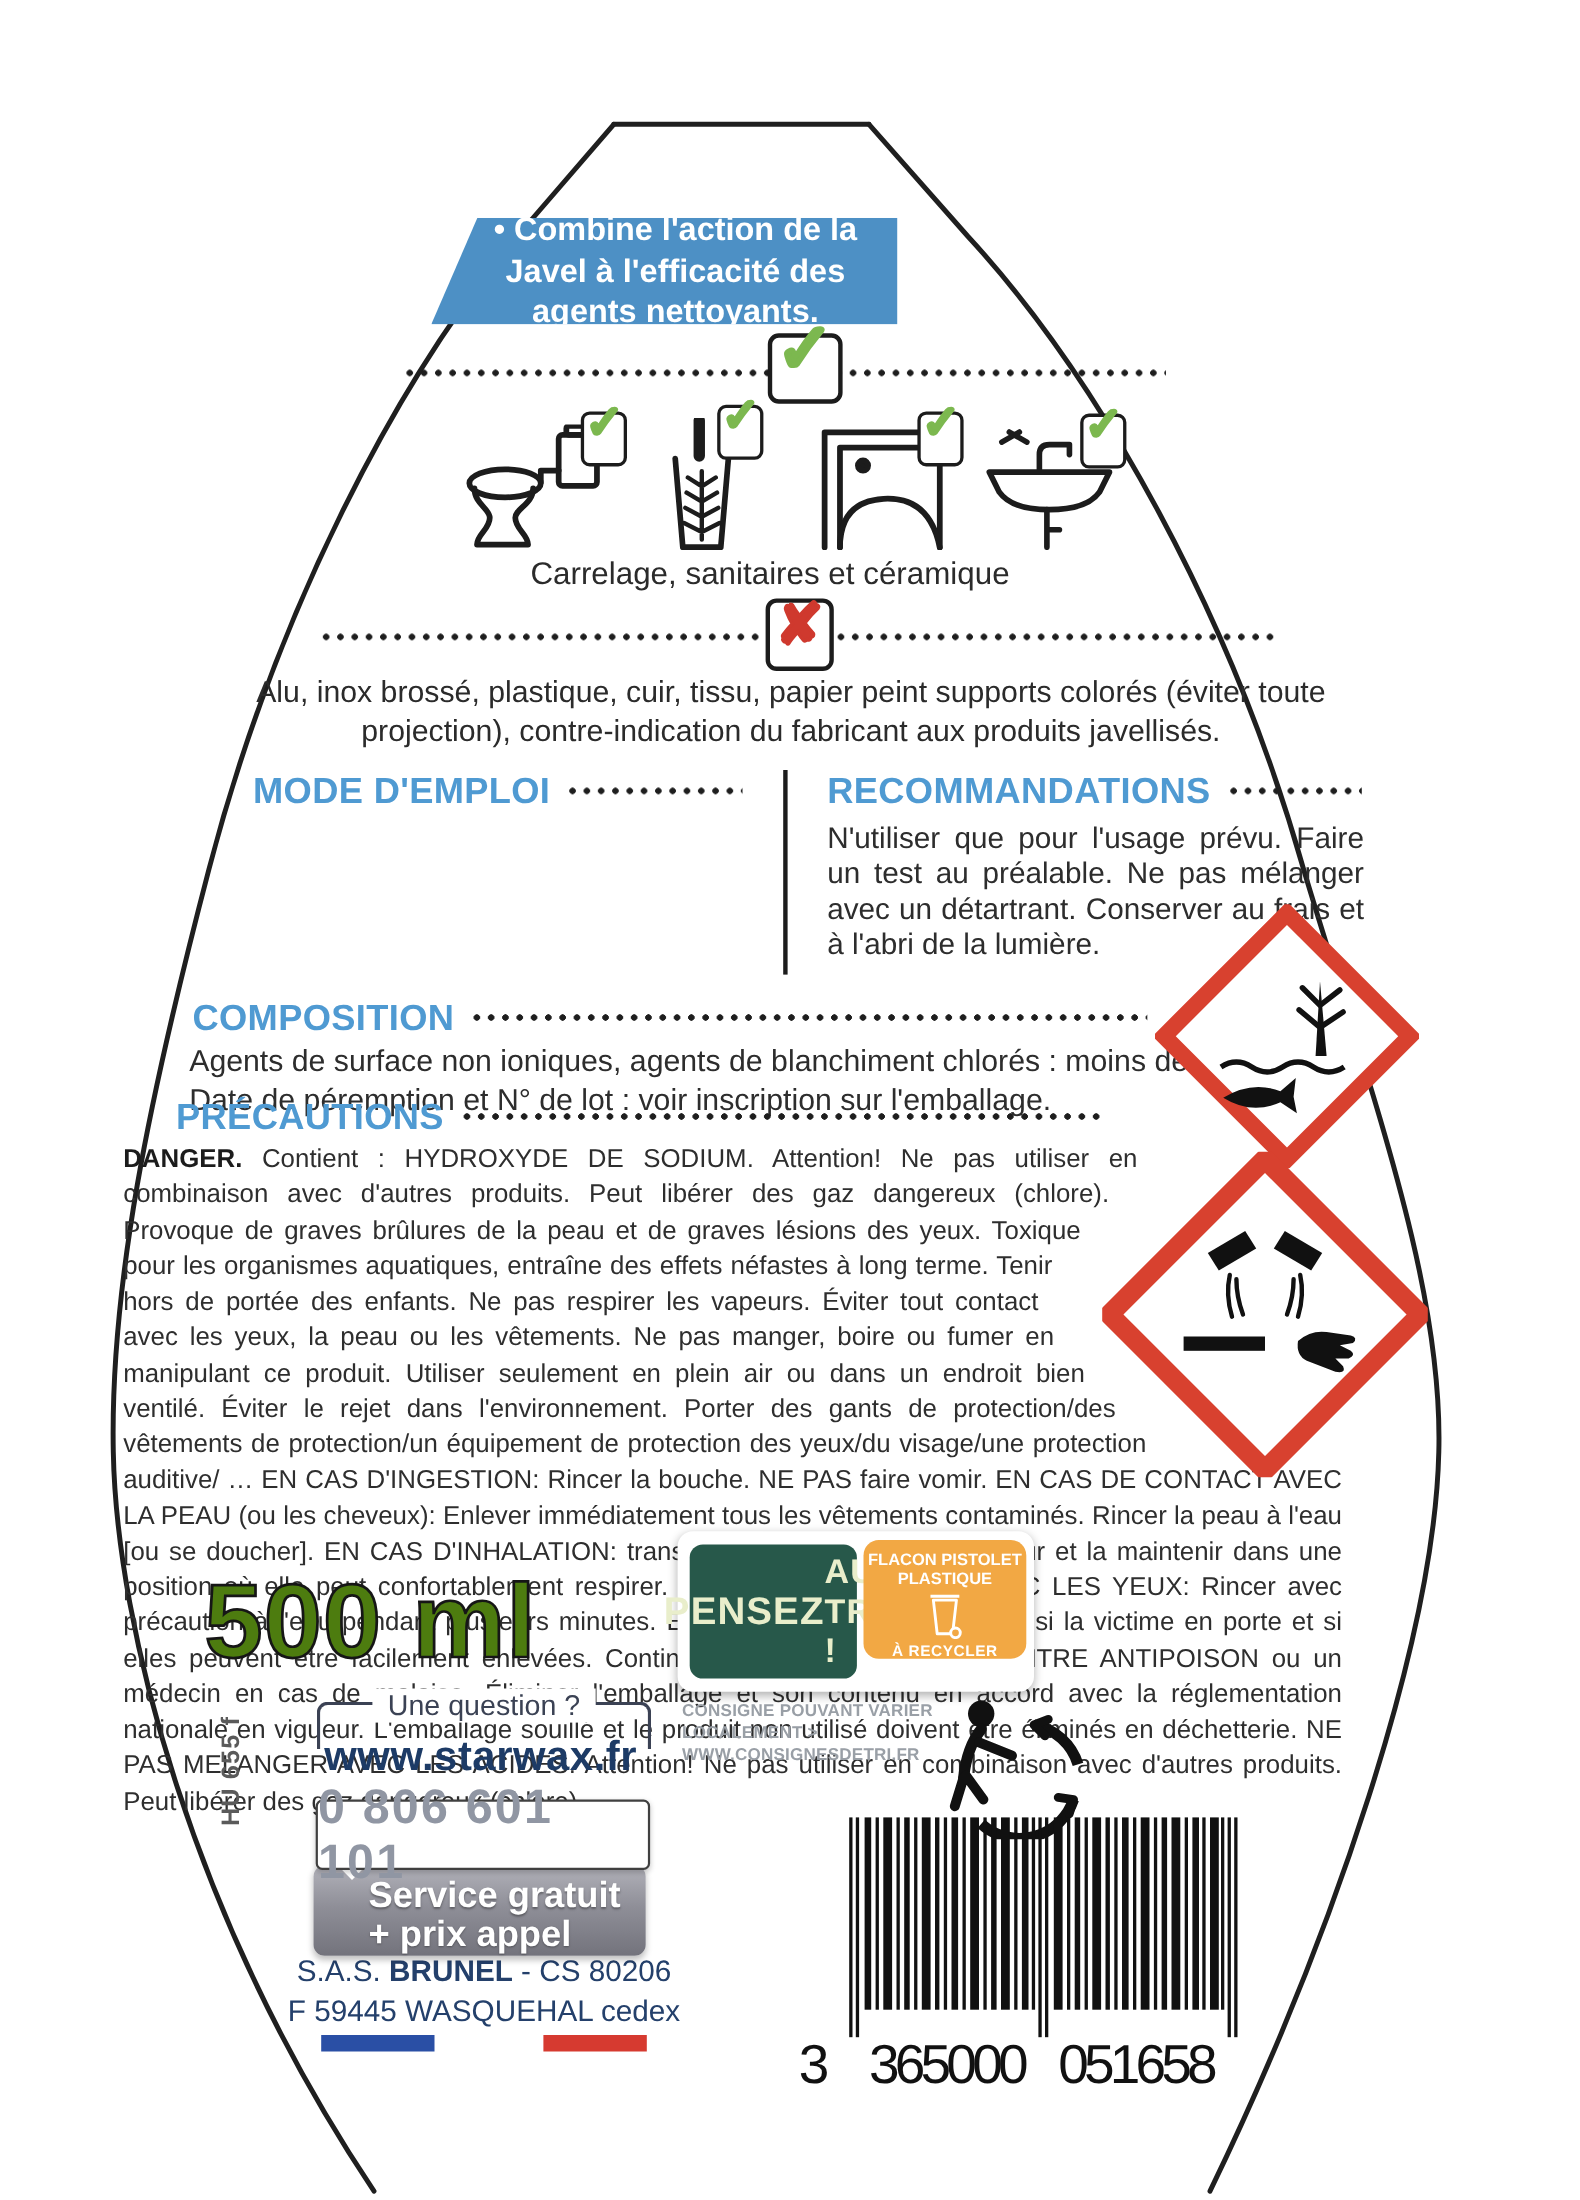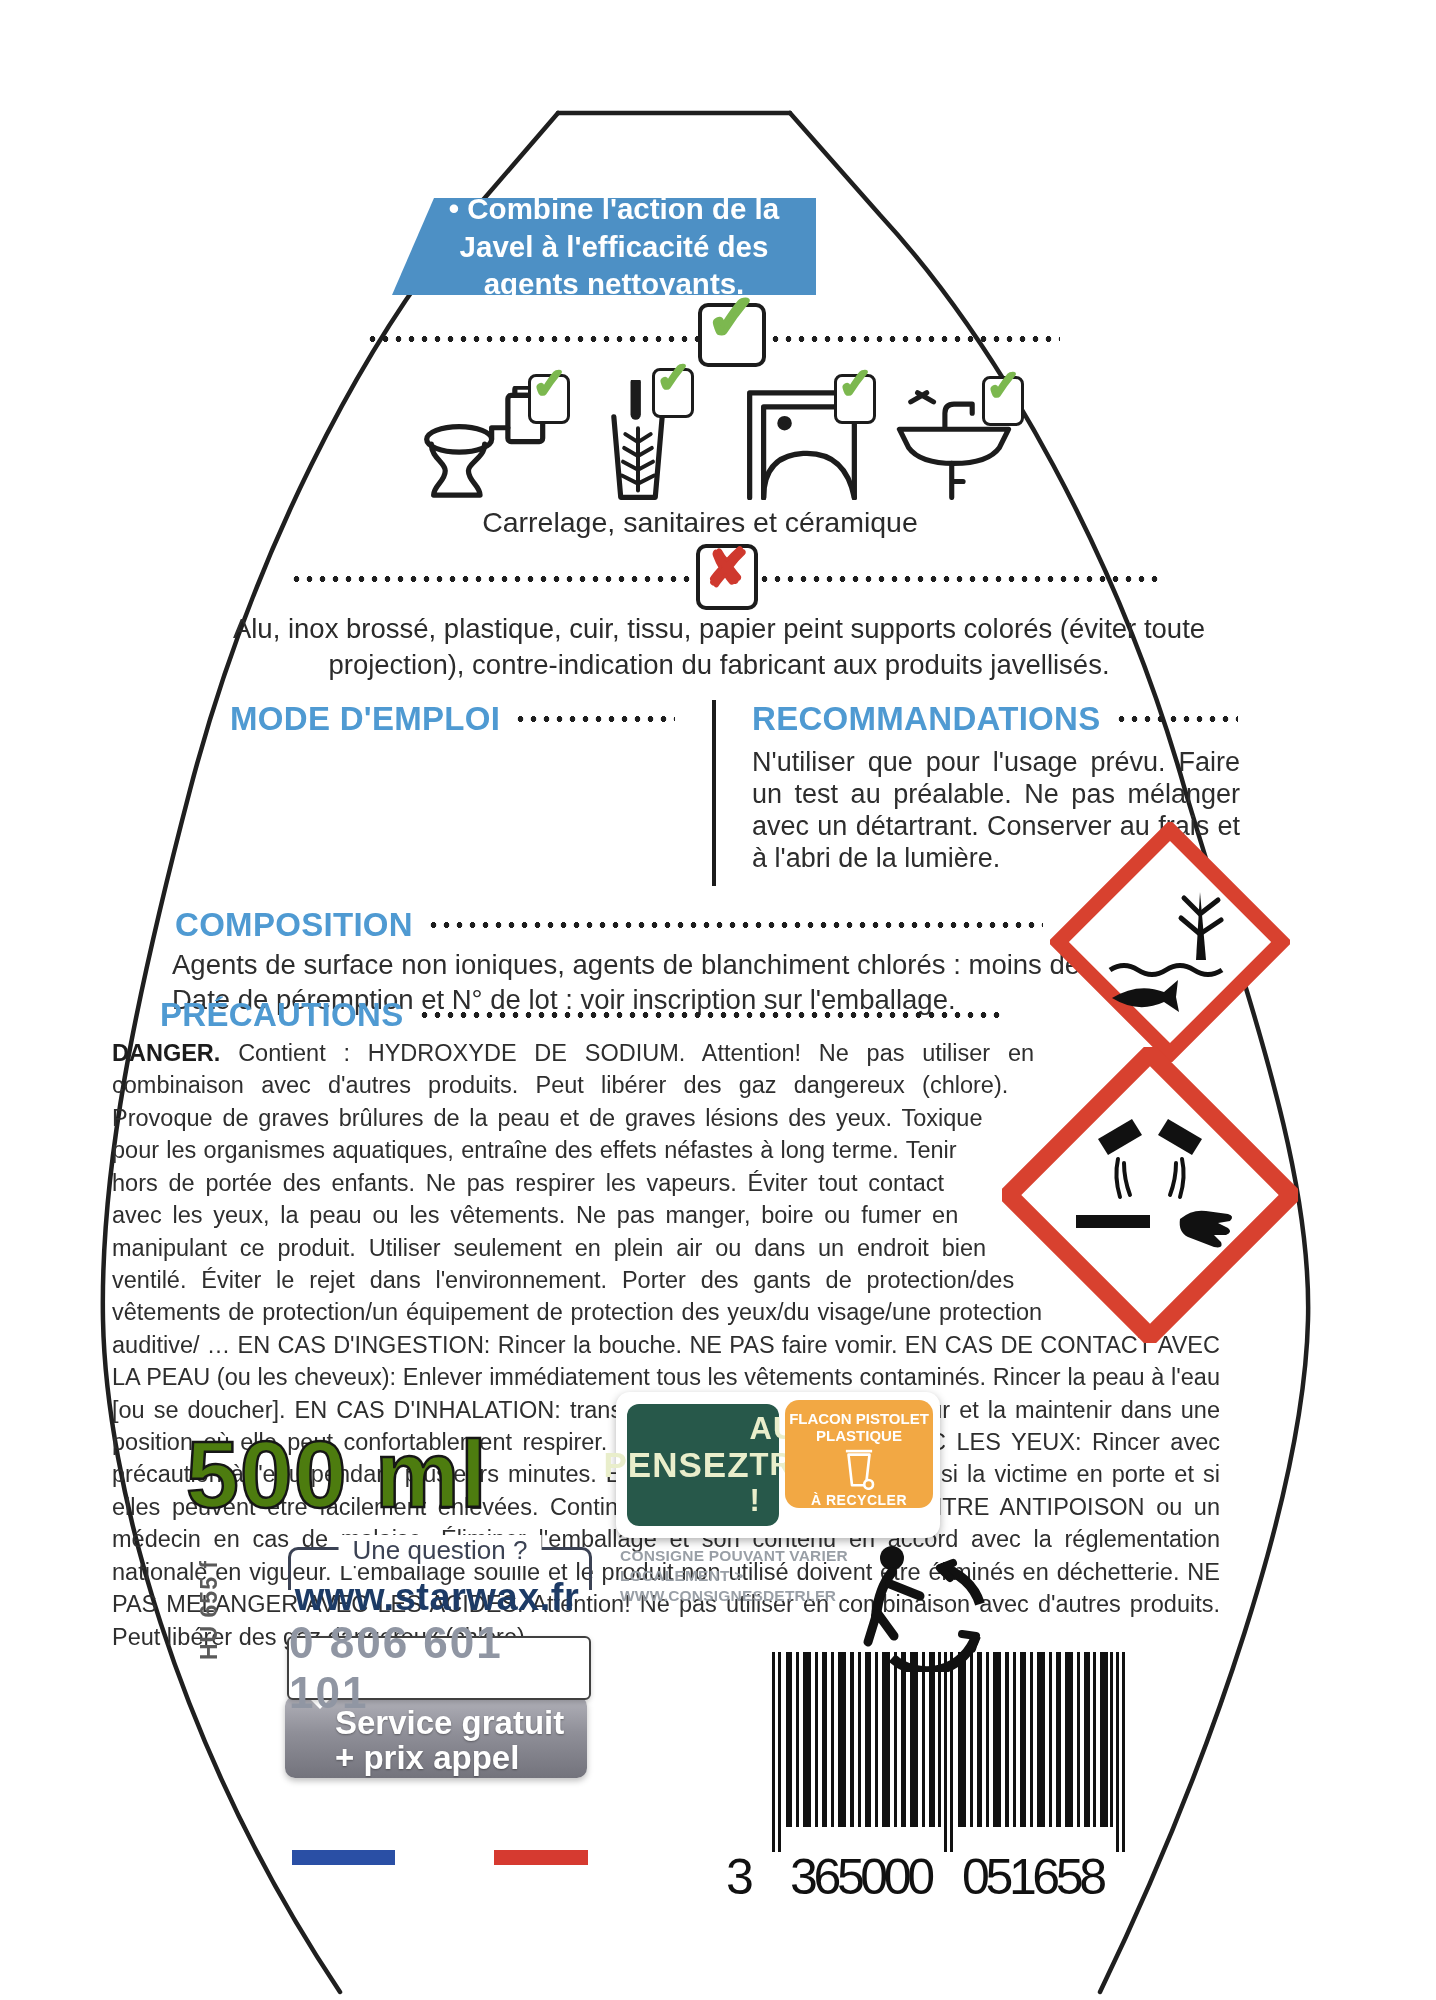--- a/index.html
+++ b/index.html
@@ -230,20 +230,26 @@
   <div class="website">www.starwax.fr</div>
   <div class="phonebox">
     <span>0 806 601 101</span>
   </div>
   <div class="servicebadge">
     <div class="notch"></div>
     <div class="txt">
       <div>Service gratuit</div>
       <div>+ prix appel</div>
     </div>
+  </div>
+  <div class="address">
+    <div>
+      <span>S.A.S. </span><b>BRUNEL</b><span> - CS 80206</span>
+    </div>
+    <div>F 59445 WASQUEHAL cedex</div>
   </div>
   <div class="flag blue"></div>
   <div class="flag red"></div>
 
   <div class="tricard">
     <div class="trigreen">
       <span class="l1">PENSEZ</span>
       <span class="l2">AU TRI !</span>
     </div>
     <div class="triorange">

